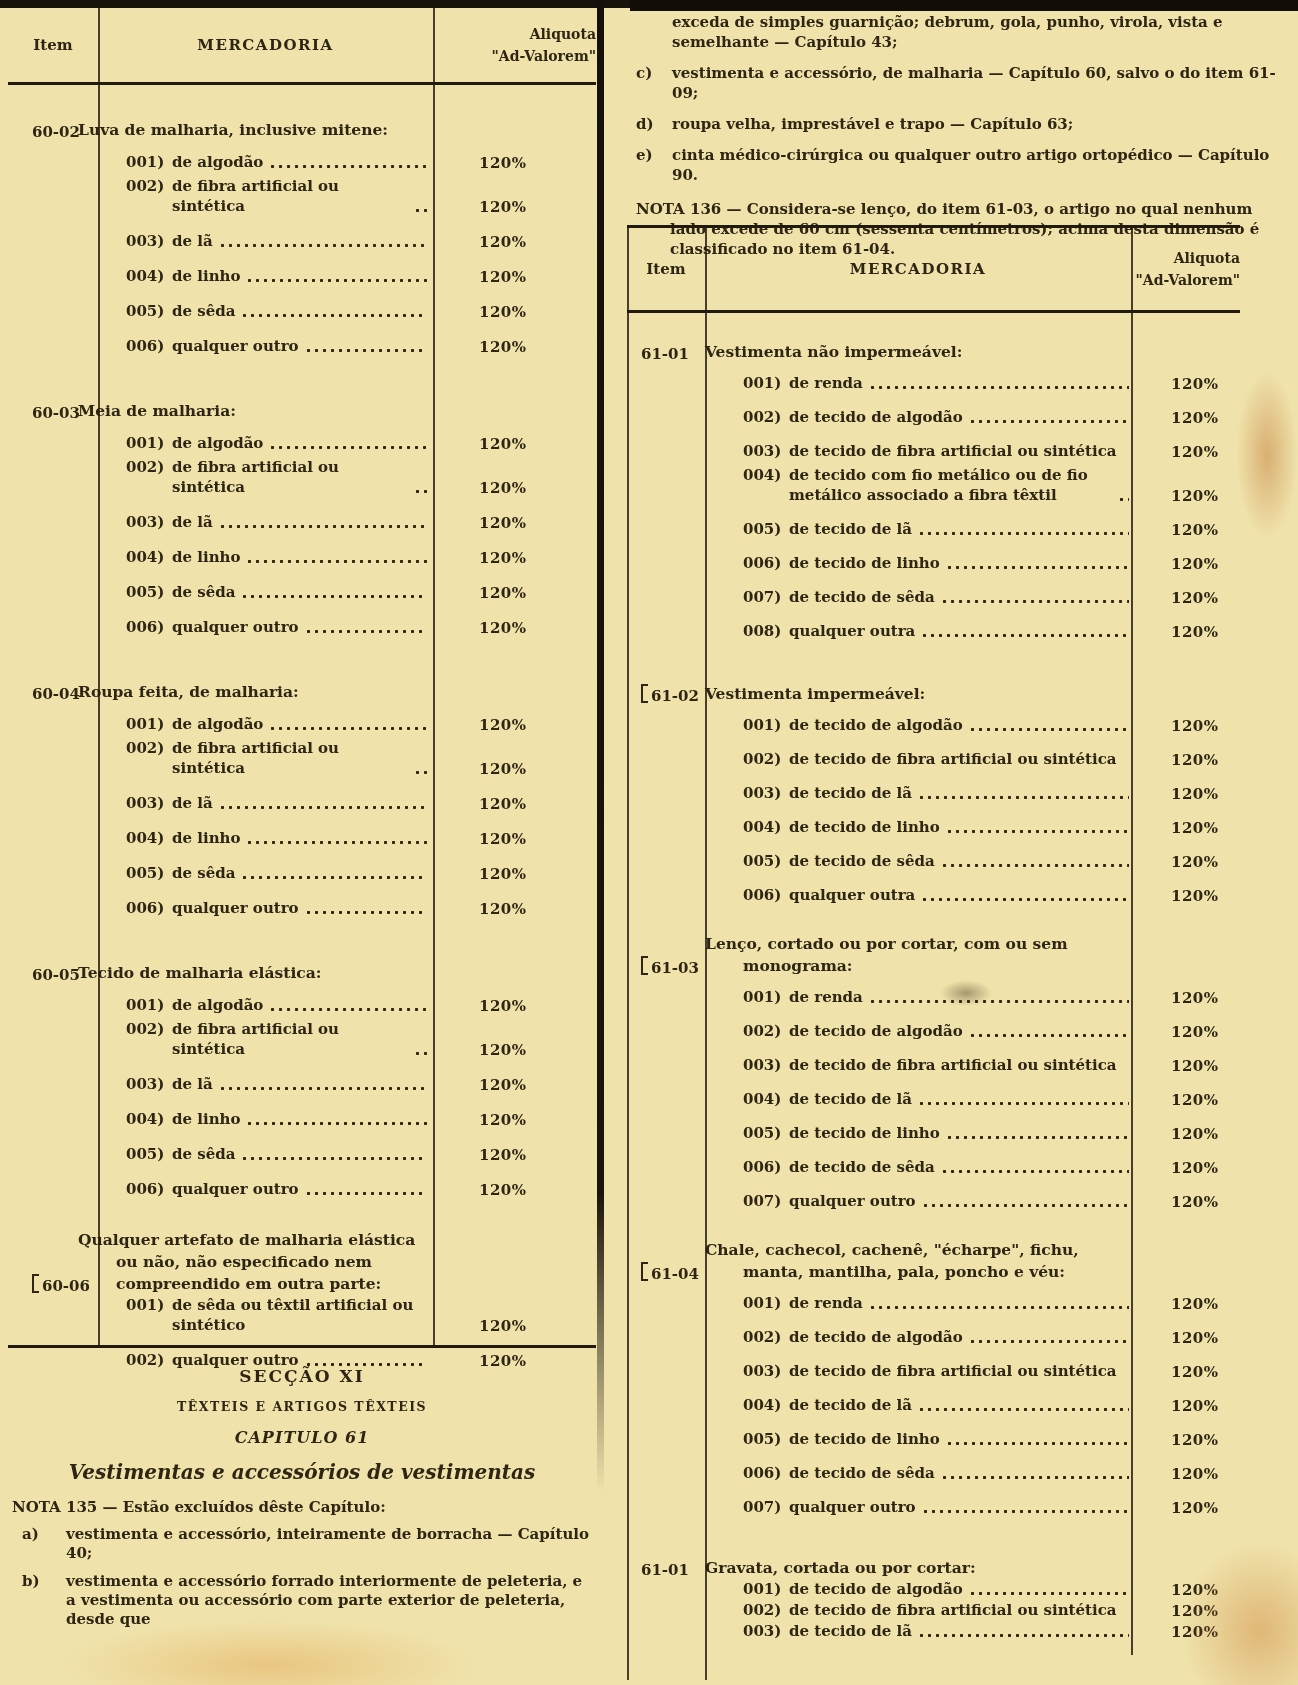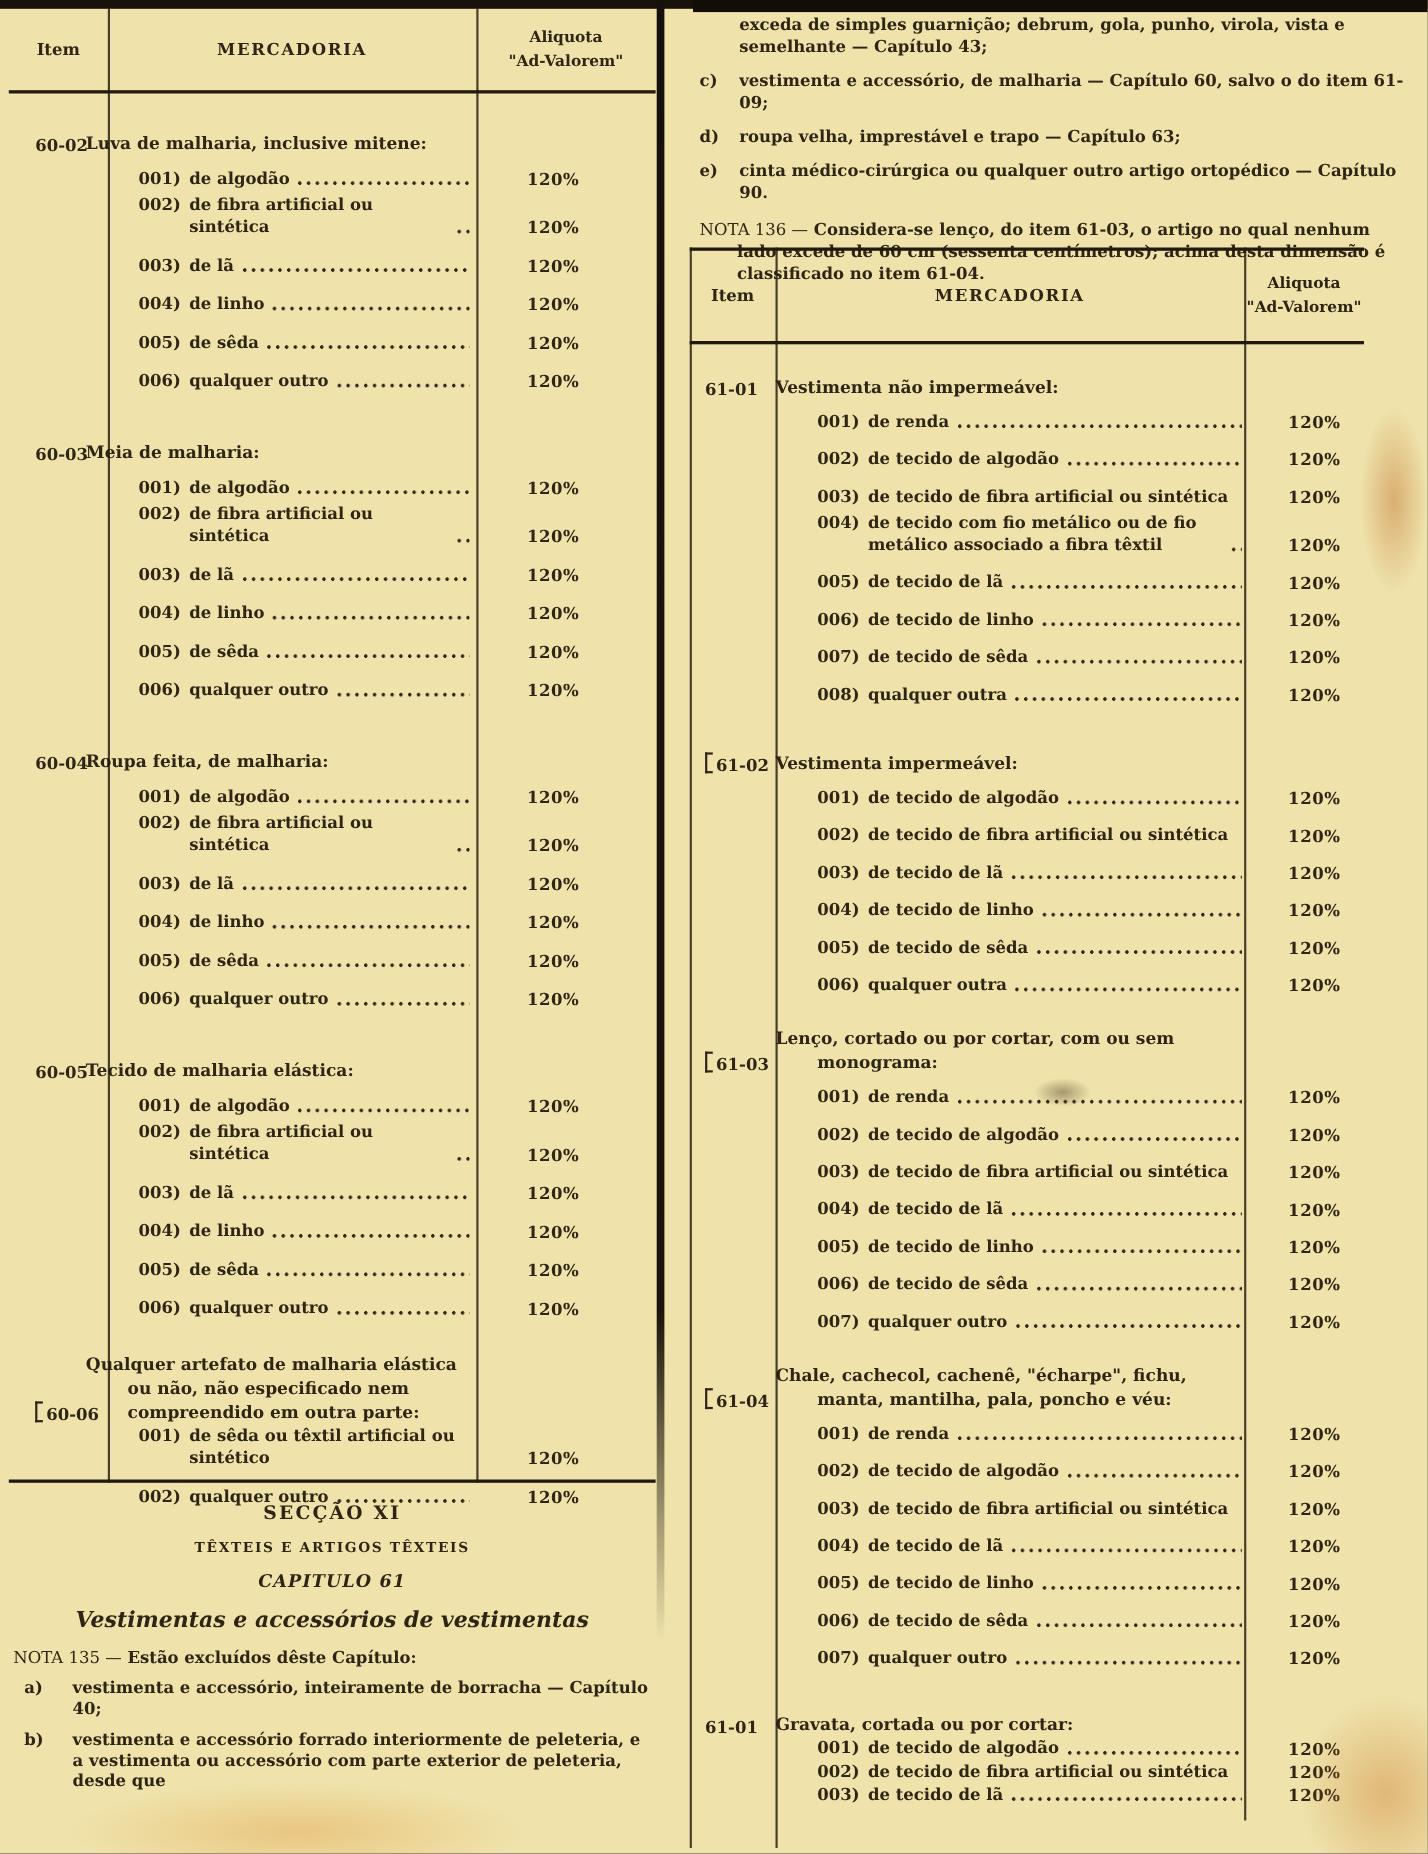--- a/index.html
+++ b/index.html
@@ -26,21 +26,21 @@
   .stain{position:absolute;pointer-events:none;}
   .vline{position:absolute;width:2px;background:rgba(35,27,14,.82);}
   .hline{position:absolute;height:3px;background:#211a0e;}
 
   
   .tbl{position:absolute;}
   .thead{display:flex;align-items:stretch;}
   .thead .hc{display:flex;flex-direction:column;justify-content:center;text-align:center;}
   .h-item{font-size:15px;font-weight:700;}
   .h-merc{font-size:15px;font-weight:700;letter-spacing:1.5px;}
-  .h-aliq{font-size:14px;font-weight:700;line-height:22px;}
+  .h-aliq{font-size:14px;font-weight:700;line-height:22px;align-items:flex-end;}
   .tbody{position:relative;}
   .grp{}
   .trow{display:flex;align-items:flex-end;}
   .c-item{flex:none;font-weight:700;font-size:15px;}
   .c-merc{flex:none;display:flex;align-items:baseline;flex-wrap:nowrap;}
   .c-aliq{flex:none;font-weight:700;font-size:15px;letter-spacing:.5px;}
   .title-row .c-merc{display:block;font-weight:700;font-size:15.5px;padding-left:38px;text-indent:-38px;line-height:22px;}
   .num{flex:none;width:46px;font-weight:700;font-size:15px;}
   .desc{flex:0 1 auto;font-weight:700;font-size:15px;line-height:20px;}
   .dots{flex:1 1 12px;min-width:10px;height:5px;margin:0 4px 3px 7px;align-self:flex-end;
@@ -81,21 +81,21 @@
 
   .bracket{display:inline-block;width:5px;height:15px;margin-right:3px;vertical-align:-2px;
     border-left:2px solid #2e2514;border-top:2px solid #2e2514;border-bottom:2px solid #2e2514;}
 
   
   #rnotes{position:absolute;left:636px;top:12px;width:648px;font-size:15px;line-height:20px;font-weight:700;}
   .note-item{display:flex;margin-bottom:11px;}
   .note-label{flex:none;width:36px;}
   .note-text{flex:1;padding-right:6px;}
   .nota-block{margin-top:14px;padding-left:34px;text-indent:-34px;padding-right:2px;}
-  .nota-label{font-weight:400;text-align:center;}
+  .nota-label{font-weight:700;text-align:center;}
 
   
   #lsection{position:absolute;left:8px;top:1366px;width:588px;text-align:center;}
   .sec-title{font-size:17px;font-weight:700;letter-spacing:2px;}
   .sec-sub{font-size:12.5px;font-weight:700;letter-spacing:1.5px;margin-top:13px;}
   .sec-cap{font-size:16px;font-weight:700;font-style:italic;letter-spacing:1px;margin-top:14px;}
   .sec-chap{font-size:20px;font-weight:700;font-style:italic;margin-top:13px;}
   .sec-nota{text-align:left;font-size:15px;font-weight:700;margin-top:14px;padding-left:4px;}
   .sec-items{text-align:left;font-size:15px;line-height:19px;font-weight:700;margin-top:4px;}
   .sec-item{display:flex;margin-top:9px;}

